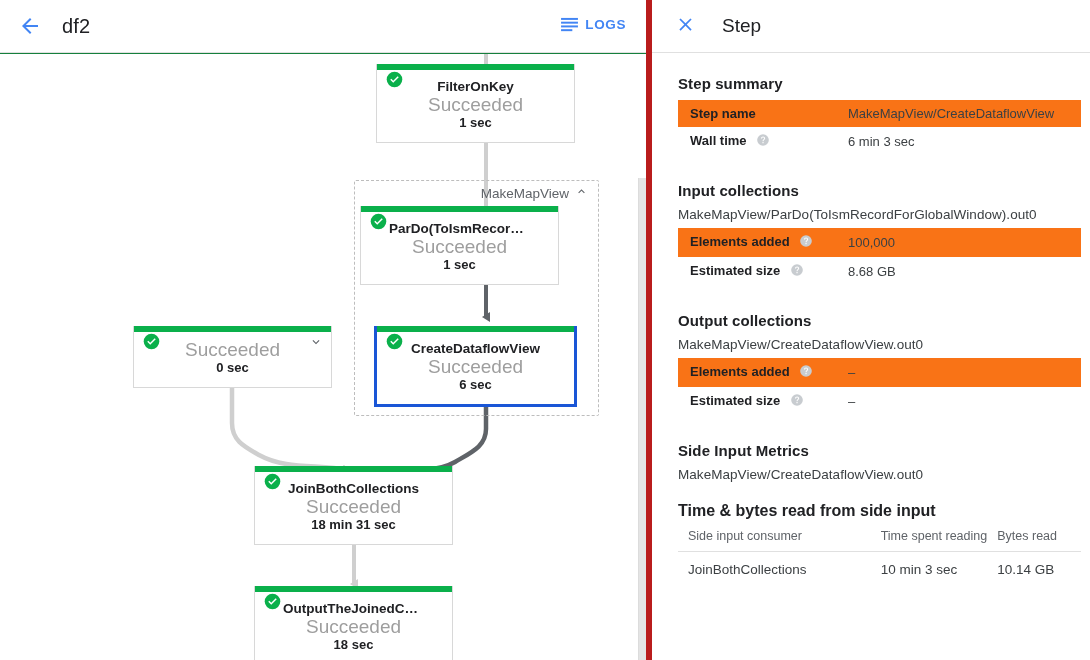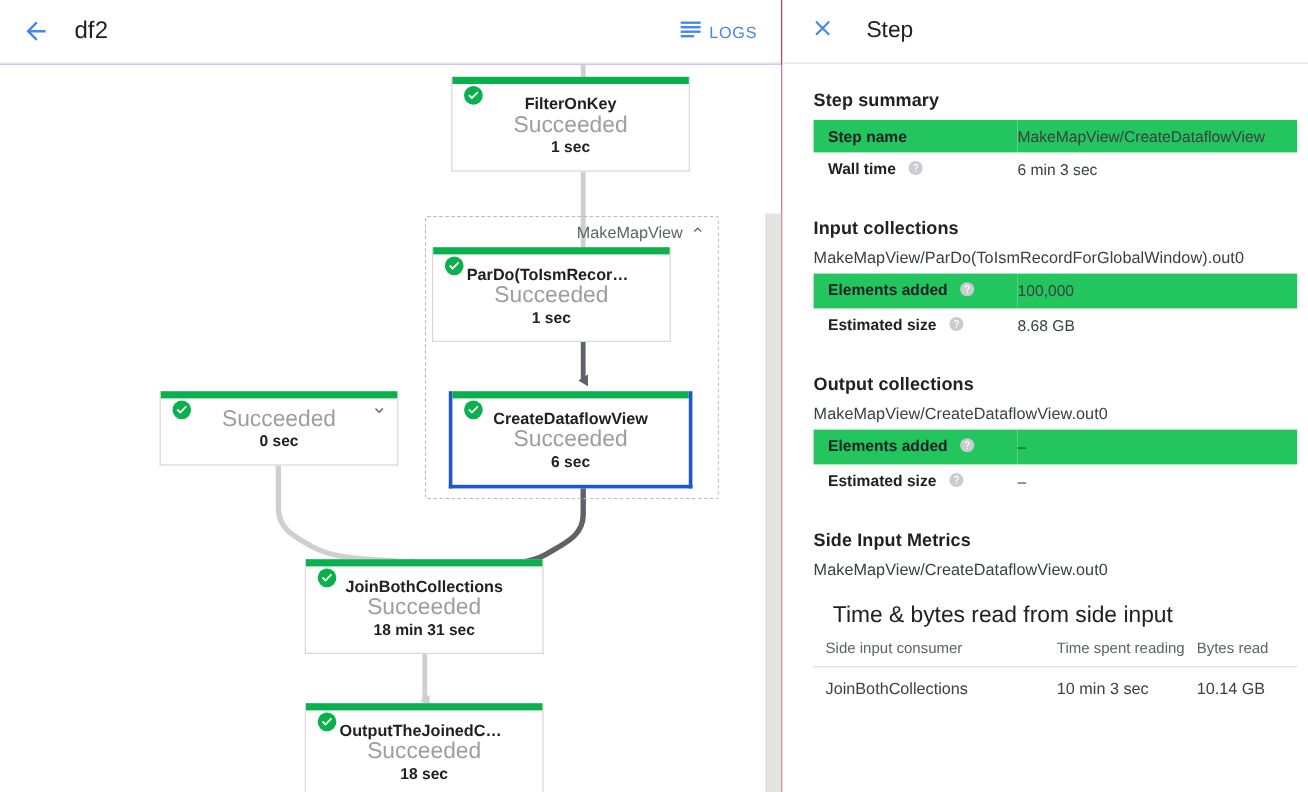--- a/index.html
+++ b/index.html
@@ -17,22 +17,22 @@
     width: 1090px;
     height: 660px;
     display: flex;
   }
 
   
   #left-pane {
     position: relative;
     width: 652px;
     height: 660px;
-    background: #c4b5fd;
-    border-right: 1px solid #b91c1c;
+    background: #15803d;
+    border-right: 6px solid #b91c1c;
     overflow: hidden;
   }
   #job-header {
     position: relative;
     height: 53px;
     border-bottom: 1px solid #e0e0e0;
     display: flex;
     align-items: center;
     padding: 0 16px 0 10px;
     background: #fff;
@@ -47,25 +47,25 @@
   #job-title {
     font-size: 20px;
     color: #202124;
     margin-left: 12px;
     font-weight: 400;
     letter-spacing: 0.1px;
   }
   #header-spacer { flex: 1; }
   #logs-btn {
     display: flex;
-    align-items: flex-end;
+    align-items: flex-start;
     gap: 7px;
     color: #4285f4;
     font-size: 13.5px;
-    font-weight: 400;
+    font-weight: 700;
     letter-spacing: 0.6px;
     cursor: pointer;
     padding: 6px 4px;
   }
   #logs-icon { display: block; }
 
   
   #graph-canvas {
     position: absolute;
     top: 54px; left: 0;
@@ -216,21 +216,21 @@
   .coll-name {
     font-size: 13.5px;
     color: #3c4043;
     margin: 0 0 6px 0;
     letter-spacing: 0.05px;
   }
   .kv-table {
     width: 100%;
     border-collapse: collapse;
   }
-  .kv-table tr.alt td { background: #22c55e; }
+  .kv-table tr.alt td { background: #f97316; }
   .kv-table td {
     padding: 6px 0 6px 0;
     font-size: 13px;
     vertical-align: middle;
   }
   .kv-table td.k {
     width: 170px;
     padding-left: 12px;
     font-weight: bold;
     color: #202124;
@@ -239,24 +239,24 @@
   .kv-table td.v {
     color: #3c4043;
     font-weight: 400;
   }
   .help-icon {
     display: inline-block;
     vertical-align: -2px;
     margin-left: 6px;
   }
   .sub-title {
-    font-size: 19px;
-    font-weight: normal;
-    color: #202124;
-    margin: 20px 0 0 16px;
+    font-size: 16px;
+    font-weight: bold;
+    color: #202124;
+    margin: 20px 0 0 0;
   }
   .data-table {
     width: 100%;
     border-collapse: collapse;
     margin-top: 2px;
   }
   .data-table th {
     text-align: left;
     font-size: 12.5px;
     font-weight: 400;

